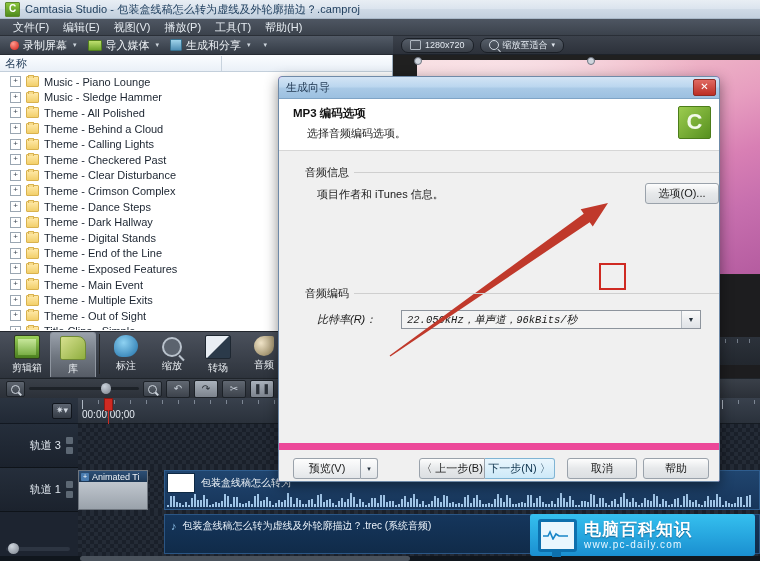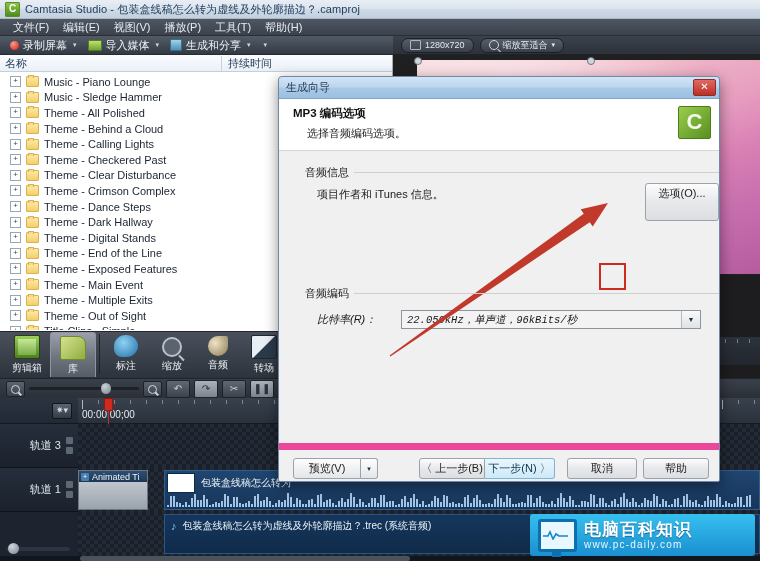--- a/index.html
+++ b/index.html
@@ -271,21 +271,21 @@
   .grpline{position:absolute;left:0;right:0;top:7px;height:1px;background:#cfcfcf;z-index:1;}
   .grpline2{position:absolute;left:0;right:0;top:7px;height:1px;background:#cfcfcf;z-index:1;}
   .gbox{position:relative;}
   .rowline{display:flex;align-items:center;margin-top:7px;}
   .rowline .lb{font-size:11px;color:#1a1a1a;}
   .btn{
     border:1px solid #9aa2ab;border-radius:3px;
     background:linear-gradient(to bottom,#fdfdfd,#e6e8ea 50%,#dcdfe2);
     font-size:11px;color:#1b1b1b;text-align:center;box-sizing:border-box;
   }
-  .btn.opt{position:absolute;right:0;top:18px;width:74px;height:38px;line-height:19px;}
+  .btn.opt{position:absolute;right:0;top:18px;width:74px;height:21px;line-height:19px;}
   .combo{
     position:relative;width:300px;height:19px;border:1px solid #8d949d;background:#f3f3f3;
     box-sizing:border-box;display:flex;align-items:center;padding-left:5px;
   }
   .combo .cv{font-size:10.5px;color:#181818;font-family:"Liberation Mono","DejaVu Sans Mono",monospace;white-space:nowrap;}
   .combo .arrow{
     position:absolute;right:0;top:0;width:18px;height:17px;
     background:linear-gradient(to bottom,#fafafa,#dfe2e6);border-left:1px solid #b4bac1;
     display:flex;align-items:center;justify-content:center;font-size:7px;color:#25303b;
   }
@@ -367,21 +367,20 @@
       <span class="car">▾</span>
     </div>
     <div class="tbbtn">
       <span class="car">▾</span>
     </div>
   </div>
 
   <div class="libpanel">
     <div class="libhead">
       <div class="col1">名称</div>
-      <div class="col2">持续时间</div>
     </div>
     <div class="liblist" id="lib-list">
         <div class="librow">
           <span class="expander">+</span>
           <span class="folder"></span>
           <span class="nm">Music - Piano Lounge</span>
         </div>
         <div class="librow">
           <span class="expander">+</span>
           <span class="folder"></span>
@@ -477,26 +476,26 @@
       <div class="tabdiv"></div>
       <div class="tab">
         <div class="ti ti-callout"></div>
         <div class="lbl">标注</div>
       </div>
       <div class="tab">
         <div class="ti ti-zoom"></div>
         <div class="lbl">缩放</div>
       </div>
       <div class="tab">
+        <div class="ti ti-trans"></div>
+        <div class="lbl">转场</div>
+      </div>
+      <div class="tab">
         <div class="ti ti-audio"></div>
         <div class="lbl">音频</div>
-      </div>
-      <div class="tab">
-        <div class="ti ti-trans"></div>
-        <div class="lbl">转场</div>
       </div>
     </div>
 
   <div class="prevbar">
     <div class="pill">
       <span class="sq"></span>
       <span>1280x720</span>
     </div>
     <div class="pill">
       <span class="mg"></span>

